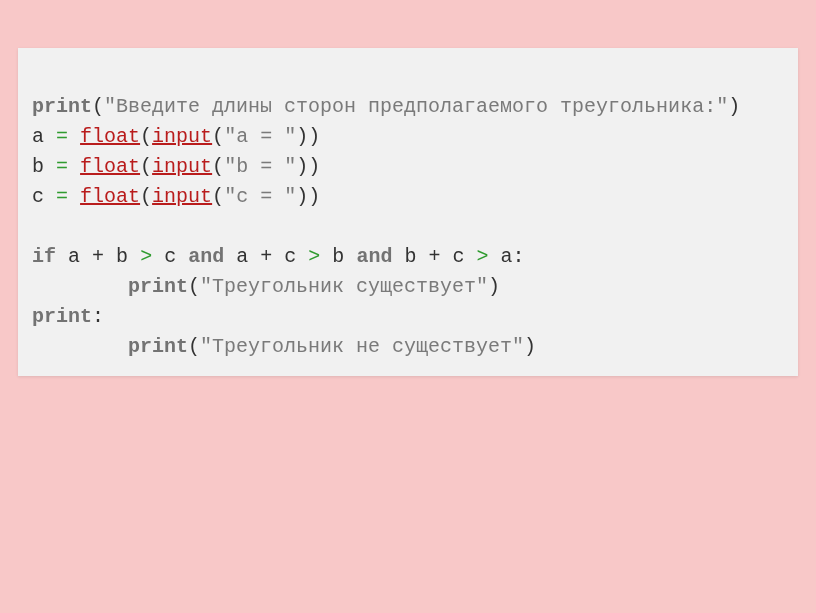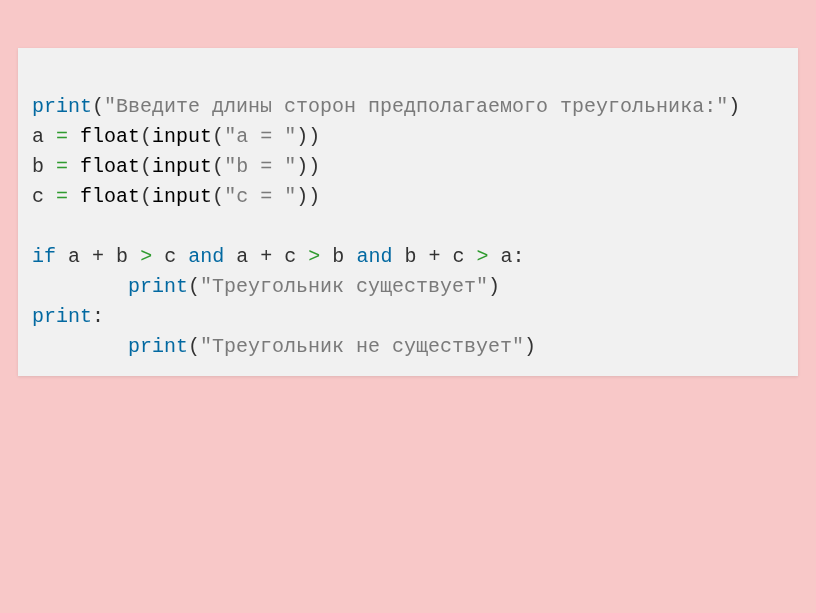--- a/index.html
+++ b/index.html
@@ -13,22 +13,22 @@
   .code-block {
     background: #f1f1f1;
     margin: 48px 18px 0 18px;
     padding: 14px 10px 14px 14px;
     font-size: 20px;
     line-height: 1.5;
     white-space: pre;
     color: #333;
     box-shadow: 0 1px 3px rgba(0,0,0,0.1);
   }
-  .kw   { color: #0369a1; font-weight: normal; }   
-  .fn   { color: #000000; }                       
+  .kw   { color: #737373; font-weight: bold; }   
+  .fn   { color: #b91c1c; text-decoration: underline; }                       
   .str  { color: #7a7a7a; }                       
   .op   { color: #2f9b2f; }                       
   .pun  { color: #333; }                          
   .var  { color: #333; }                          
 </style>
 </head>
 <body>
 
 <div class="code-block">
 <span><span class="kw">print</span><span class="pun">(</span><span class="str">"Введите длины сторон предполагаемого треугольника:"</span><span class="pun">)</span></span>

